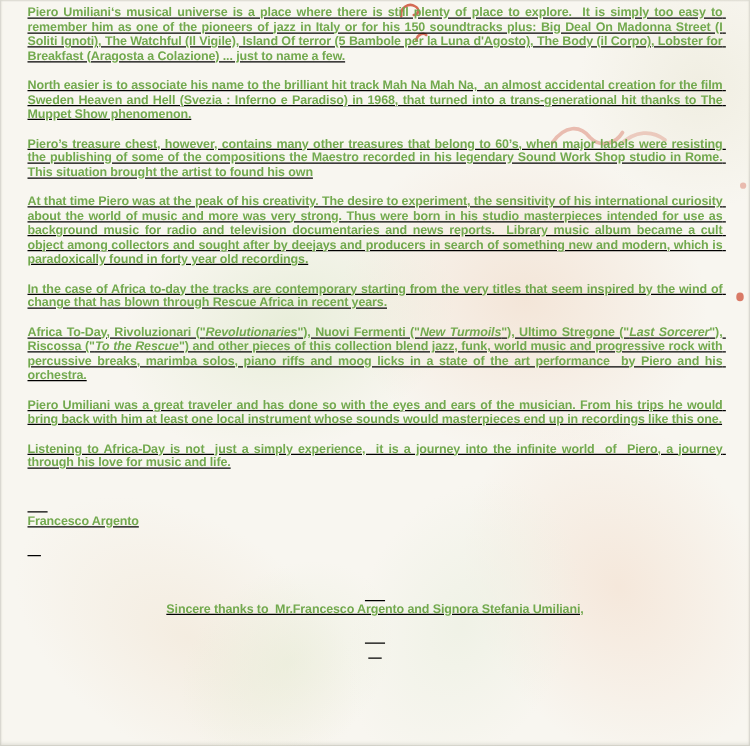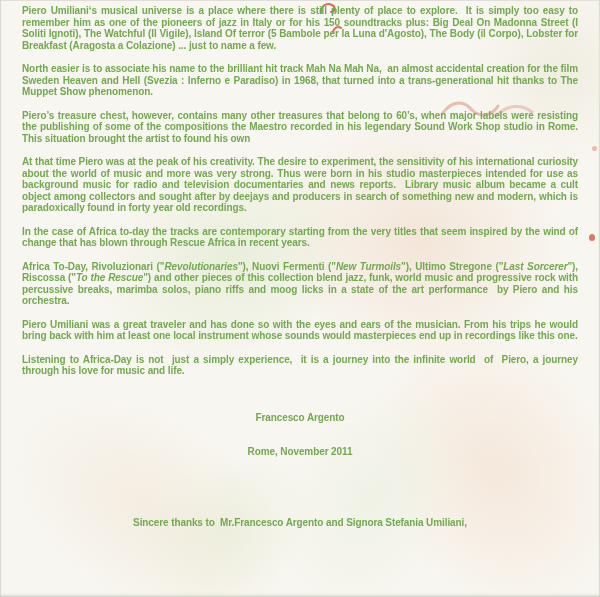--- a/index.html
+++ b/index.html
@@ -1,20 +1,21 @@
 <!DOCTYPE html>
 <html><head>
 <meta charset="utf-8">
 <style>
   html,body{margin:0;padding:0;background:#ddd;}
   .page{
     position:relative;width:600px;height:597px;margin:0 auto;
     background:#f8f6f0;overflow:hidden;
     font-family:"Liberation Sans",sans-serif;font-weight:bold;
     box-shadow:inset 0 0 0 1px rgba(180,180,170,.35), inset 0 -2px 3px rgba(150,150,140,.25);
+    text-decoration:underline;
   }
   
   .decor{position:absolute;pointer-events:none;}
   .petal{border-radius:50%;}
   .pt1{left:40px;top:120px;width:380px;height:280px;transform:rotate(-18deg);
        background:radial-gradient(closest-side,rgba(220,231,200,.55),rgba(220,231,200,0) 72%);}
   .pt2{left:210px;top:60px;width:420px;height:360px;transform:rotate(12deg);
        background:radial-gradient(closest-side,rgba(240,216,197,.55),rgba(240,216,197,0) 70%);}
   .pt3{left:330px;top:260px;width:330px;height:420px;transform:rotate(-30deg);
        background:radial-gradient(closest-side,rgba(243,222,205,.6),rgba(243,222,205,0) 70%);}
@@ -25,21 +26,21 @@
   .pt6{left:430px;top:-60px;width:260px;height:260px;
        background:radial-gradient(closest-side,rgba(238,236,222,.8),rgba(238,236,222,0) 75%);}
   .pt7{left:250px;top:330px;width:240px;height:340px;transform:rotate(25deg);
        background:radial-gradient(closest-side,rgba(236,240,226,.7),rgba(236,240,226,0) 72%);}
   .speck{border-radius:50%;background:#cf5038;}
   
   .content{position:relative;padding:5px 22px 0 22px;color:#72a94e;
            font-size:10px;line-height:11.5px;letter-spacing:-0.1px;}
   p.body-par{margin:0 0 12px 0;text-align:justify;white-space:pre-wrap;}
   .it{font-style:italic;}
-  .sig{margin:12px 0 0 0;text-align:center;white-space:pre-wrap;}
+  .sig{margin:12px 0 0 0;text-align:left;white-space:pre-wrap;}
   .ack{margin:13px 0 0 0;text-align:center;white-space:pre-wrap;}
 </style>
 </head>
 <body>
 
 <div class="page">
 
   <div class="decor petal pt1"></div>
   <div class="decor petal pt2"></div>
   <div class="decor petal pt3"></div>
@@ -74,21 +75,20 @@
     <p class="body-par">In the case of Africa to-day the tracks are contemporary starting from the very titles that seem inspired by the wind of change that has blown through Rescue Africa in recent years.</p>
 
     <p class="body-par"><span>Africa To-Day, Rivoluzionari ("</span><span class="it">Revolutionaries</span><span>"), Nuovi Fermenti ("</span><span class="it">New Turmoils</span><span>"), Ultimo Stregone ("</span><span class="it">Last Sorcerer</span><span>"), Riscossa ("</span><span class="it">To the Rescue</span><span>") and other pieces of this collection blend jazz, funk, world music and progressive rock with percussive breaks, marimba solos, piano riffs and moog licks in a state of the art performance  by Piero and his orchestra.</span></p>
 
     <p class="body-par">Piero Umiliani was a great traveler and has done so with the eyes and ears of the musician. From his trips he would bring back with him at least one local instrument whose sounds would masterpieces end up in recordings like this one.</p>
 
     <p class="body-par">Listening to Africa-Day is not  just a simply experience,  it is a journey into the infinite world  of  Piero, a journey through his love for music and life.</p>
 
     <div class="sig">
       <div>Francesco Argento</div>
-      <div>Rome, November 2011</div>
     </div>
 
     <div class="ack">
       <div>Sincere thanks to  Mr.Francesco Argento and Signora Stefania Umiliani,</div>
       
     </div>
 
   </div>
 </div>
 

